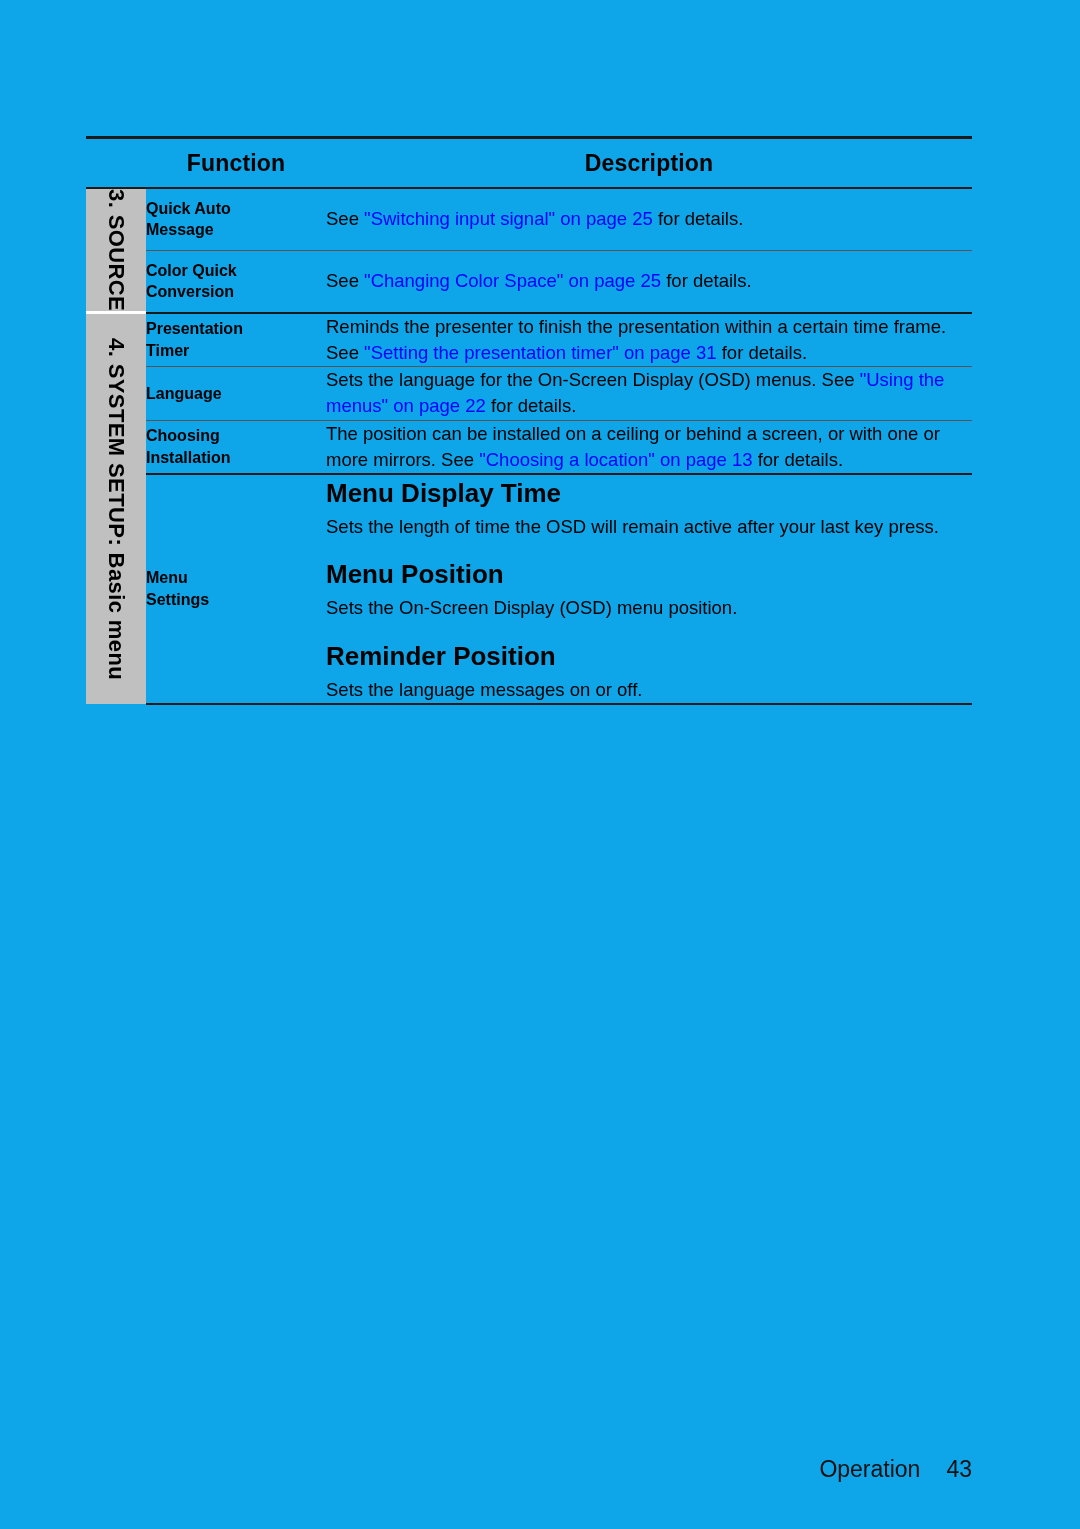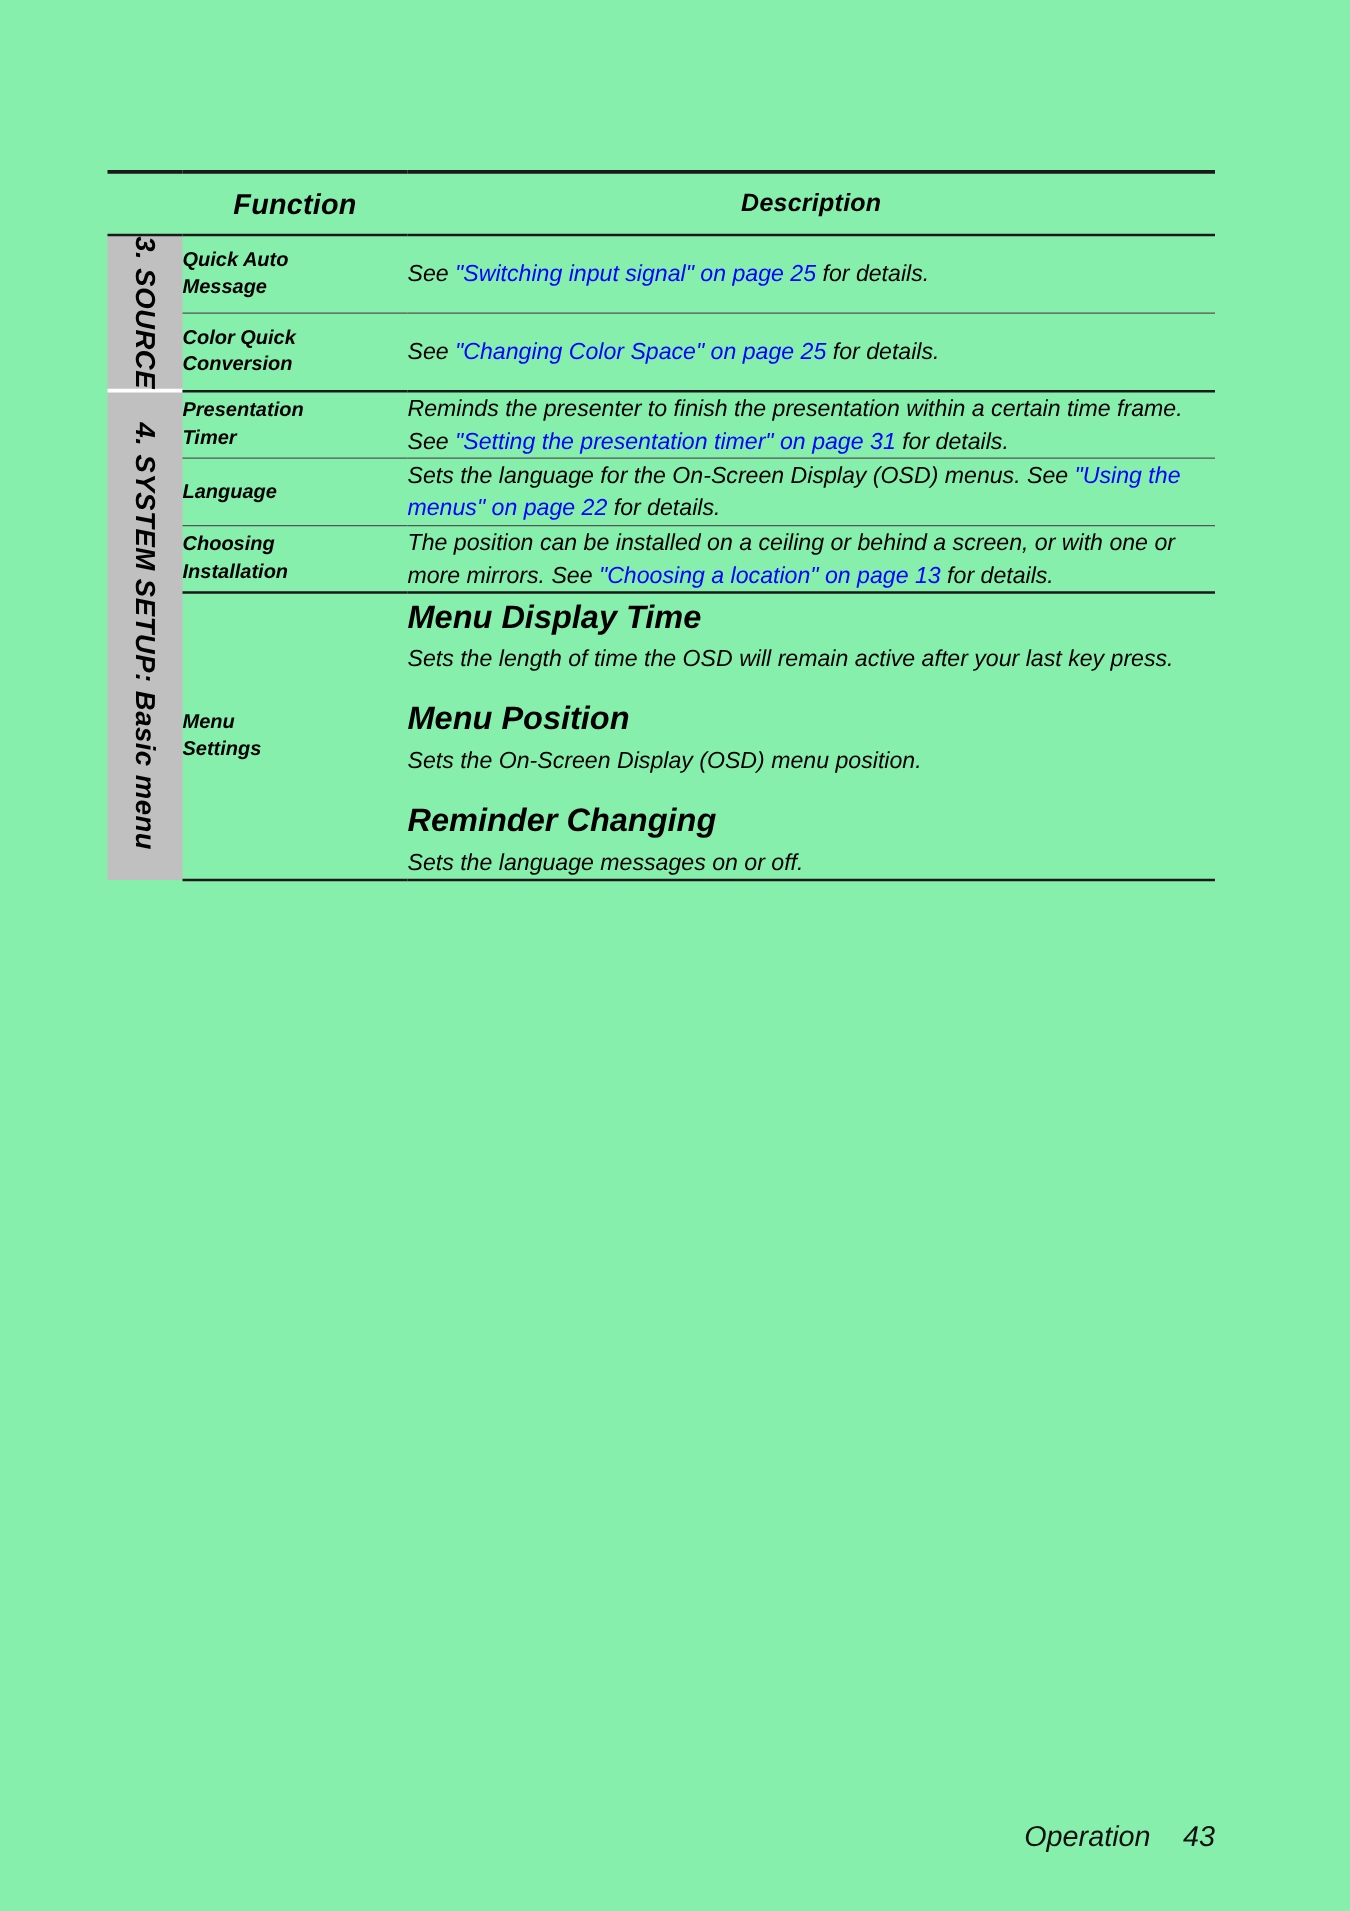--- a/index.html
+++ b/index.html
@@ -12,22 +12,21 @@
     height: 1529px;
     position: relative;
     font-family: "Liberation Sans", sans-serif;
     color: #000000;
     overflow: hidden;
   }
 
   .page {
     position: absolute;
     inset: 0;
-    background: #86efac;
-    font-style: italic;
+    background: #0ea5e9;
   }
 
   
   .manual-table {
     position: absolute;
     left: 86px;
     top: 136px;
     width: 886px;
     border-collapse: collapse;
     table-layout: fixed;
@@ -51,21 +50,21 @@
     border-bottom: 2px solid #1a1a1a;
     height: 48px;
   }
   .hdr-func {
     text-align: center;
     font-size: 23px;
     font-weight: bold;
     letter-spacing: .2px;
   }
   .hdr-desc {
-    font-size: 20px;
+    font-size: 23px;
     font-weight: bold;
     border-left: 2px solid #1a1a1a;
     letter-spacing: .2px;
   }
   .hdr-blank { }
 
   
   .group-cell {
     background: #c0c0c0;
     text-align: center;
@@ -231,21 +230,21 @@
         <span class="fl">Menu</span>
         <span class="fl">Settings</span>
       </td>
       <td class="desc-cell">
         <span class="sub-h">Menu Display Time</span>
         <span class="sub-b">Sets the length of time the OSD will remain active after your last key press.</span>
 
         <span class="sub-h">Menu Position</span>
         <span class="sub-b">Sets the On-Screen Display (OSD) menu position.</span>
 
-        <span class="sub-h">Reminder Changing</span>
+        <span class="sub-h">Reminder Position</span>
         <span class="sub-b last">Sets the language messages on or off.</span>
       </td>
     </tr>
 
   </tbody>
     </table>
 
   <div class="footer">
     <span>Operation</span><span class="fnum">43</span>
   </div>

